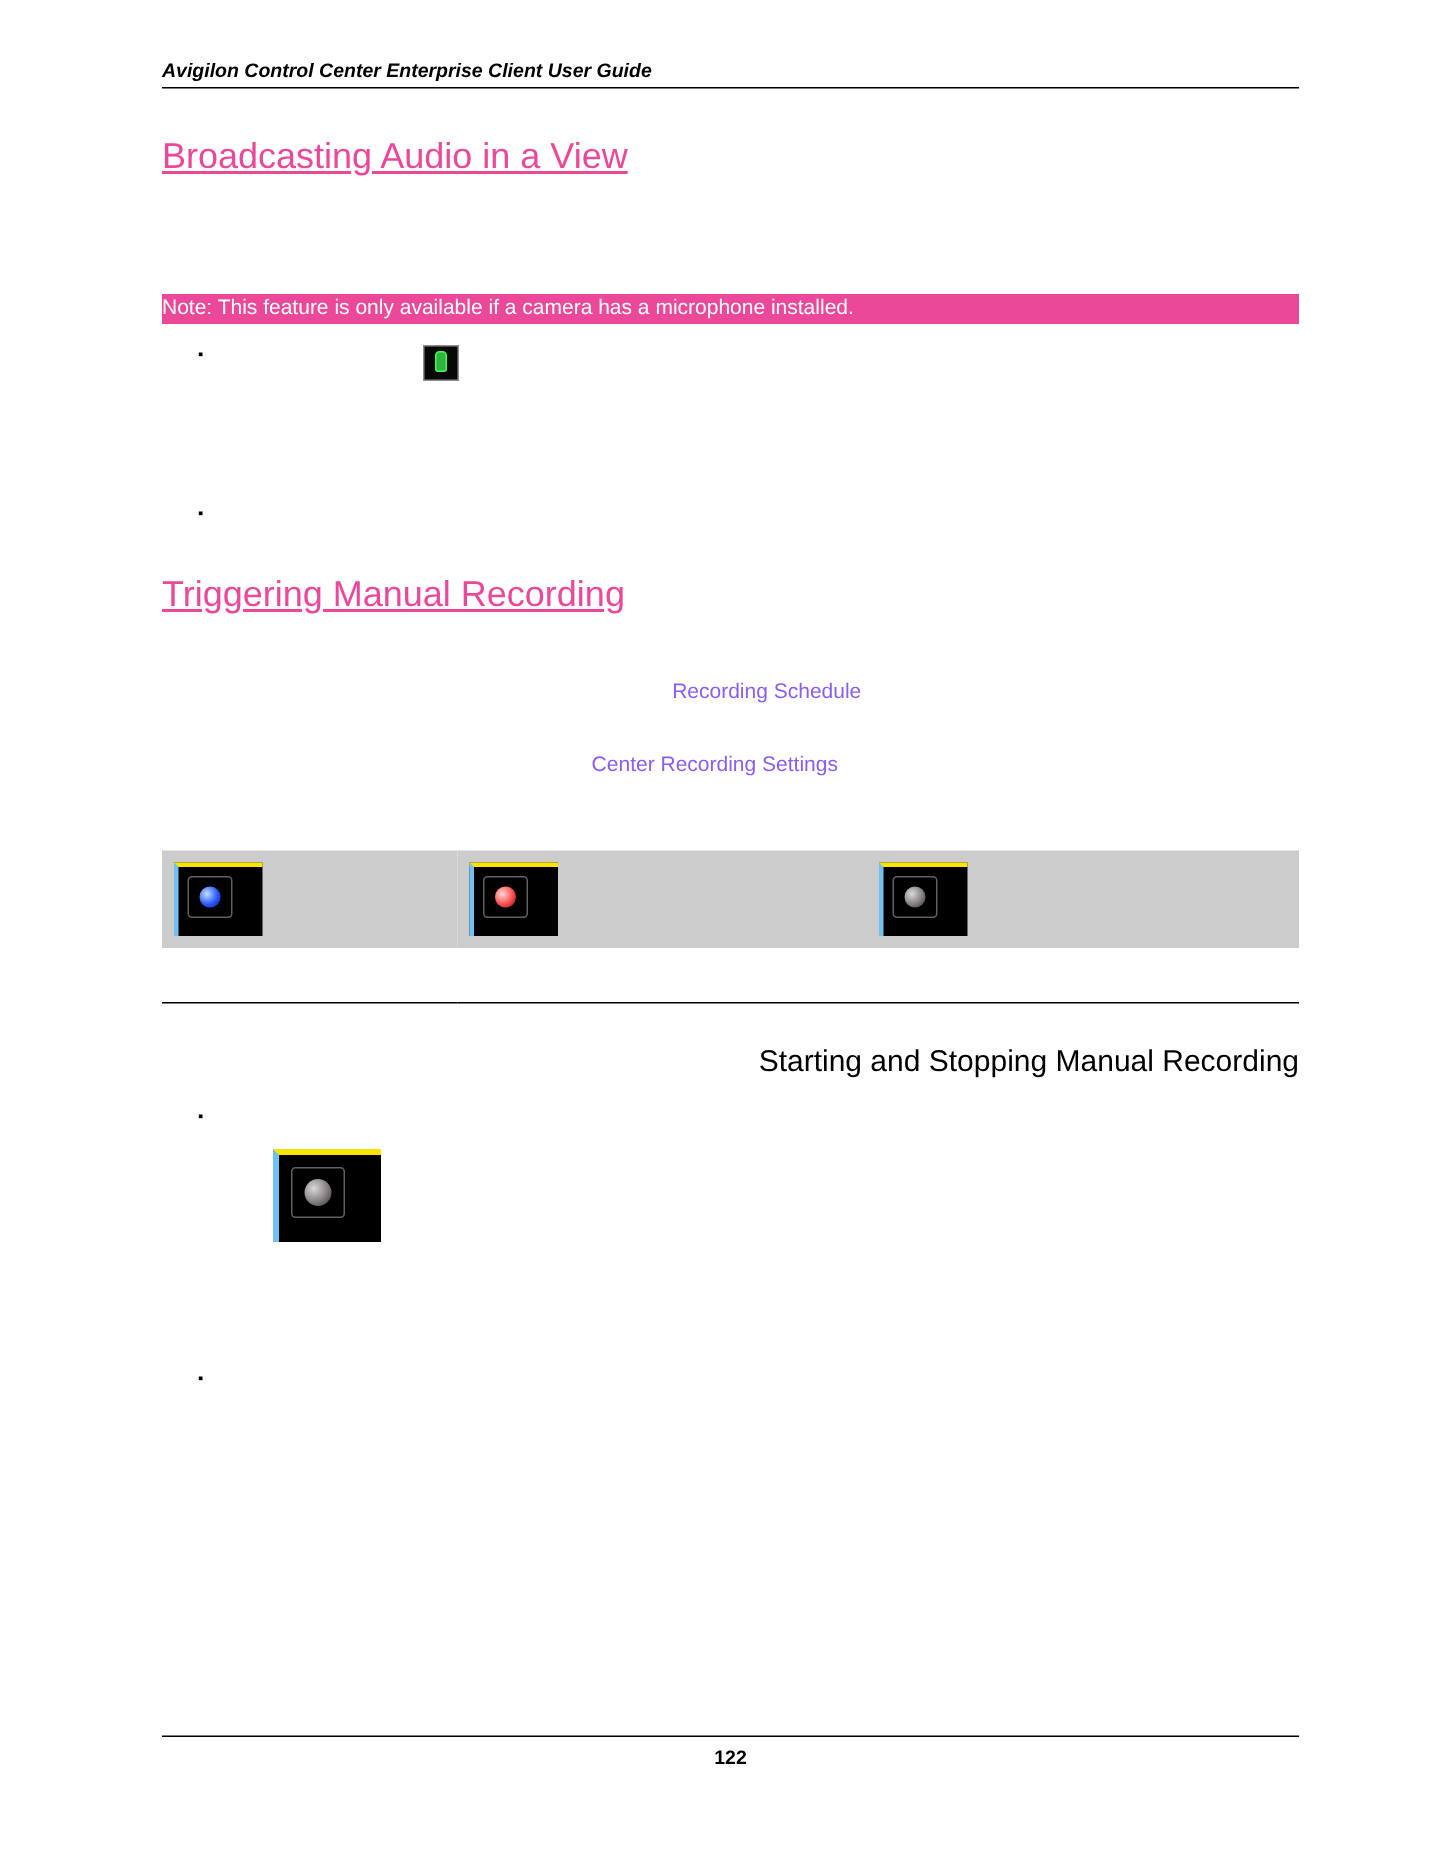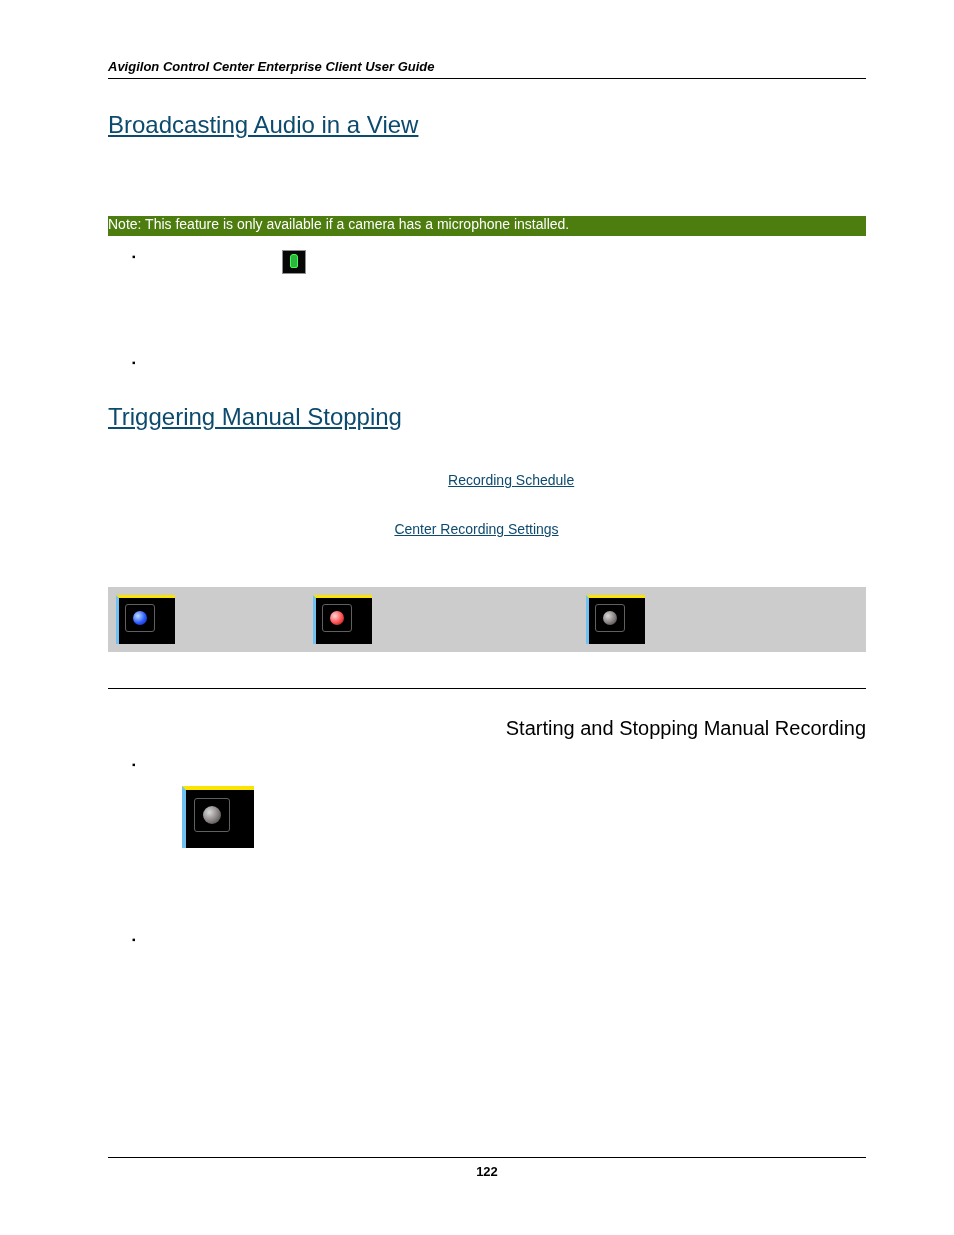--- a/index.html
+++ b/index.html
@@ -7,60 +7,60 @@
     padding: 0;
     background: #ffffff;
     font-family: Arial, sans-serif;
     font-size: 14px;
     color: #ffffff;
     width: 954px;
     height: 1235px;
     position: relative;
   }
   .page {
-    padding: 59px 88px 40px 108px;
+    padding: 39px 88px 40px 108px;
     box-sizing: border-box;
     height: 100%;
     position: relative;
   }
   .header-text {
     font-style: italic;
     font-weight: bold;
     font-size: 13px;
     color: #000000;
     margin-bottom: 4px;
   }
   .header-rule {
     border: none;
     border-top: 1px solid #000;
     margin: 0 0 32px 0;
   }
   .section-heading {
     font-family: Arial, sans-serif;
     font-size: 24px;
     font-weight: normal;
-    color: #0c4a6e;
+    color: #ec4899;
     text-decoration: underline;
     margin: 12px 0 20px 0;
   }
   .sub-heading {
     font-family: Arial, sans-serif;
     font-size: 20px;
     font-weight: normal;
     color: #000000;
     margin: 28px 0 18px 0;
     text-align: right;
   }
   .body-para {
     color: #ffffff;
     margin: 10px 0;
     line-height: 1.4;
   }
   .note-bar {
-    background: #4d7c0f;
+    background: #ec4899;
     height: 20px;
     margin: 18px 0 6px 0;
   }
   ul.bullets {
     list-style: none;
     padding: 0;
     margin: 0 0 0 24px;
   }
   ul.bullets > li {
     position: relative;
@@ -92,22 +92,21 @@
     position: absolute;
     top: 3px;
     left: 7px;
     width: 6px;
     height: 12px;
     border-radius: 3px 3px 2px 2px;
     background: #2eb43f;
     border: 1px solid #3cff53;
   }
   .link-blue {
-    color: #0c4a6e;
-    text-decoration: underline;
+    color: #8b5cf6;
   }
   .indicator-table {
     width: 100%;
     border-collapse: collapse;
     margin: 18px 0 10px 0;
     table-layout: fixed;
   }
   .indicator-table th {
     background: #cccccc;
     padding: 8px 8px;
@@ -217,21 +216,21 @@
   <ul class="bullets">
     <li>
       <span>In the toolbar, click </span>
       <span class="inline-icon-wrap"><span class="mic-icon"></span></span>
       <span> to broadcast audio. The microphone on your local system is automatically enabled and all sounds captured by the microphone are broadcast to the speakers linked to the camera in the View.</span>
       <div class="bullet-spacer"></div>
     </li>
     <li>Click the button again to stop broadcasting.</li>
   </ul>
 
-  <div class="section-heading">Triggering Manual Stopping</div>
+  <div class="section-heading">Triggering Manual Recording</div>
 
   <div class="body-para">
     <span>Cameras are set to follow a recording schedule, but you can choose to record video outside the recording schedule by triggering a manual recording in any image panel. See </span>
     <span class="link-blue">Recording Schedule</span>
     <span> for more information about recording schedules.</span>
   </div>
 
   <div class="body-para">
     <span>To change the manual recording settings, see </span>
     <span class="link-blue">Center Recording Settings</span>

